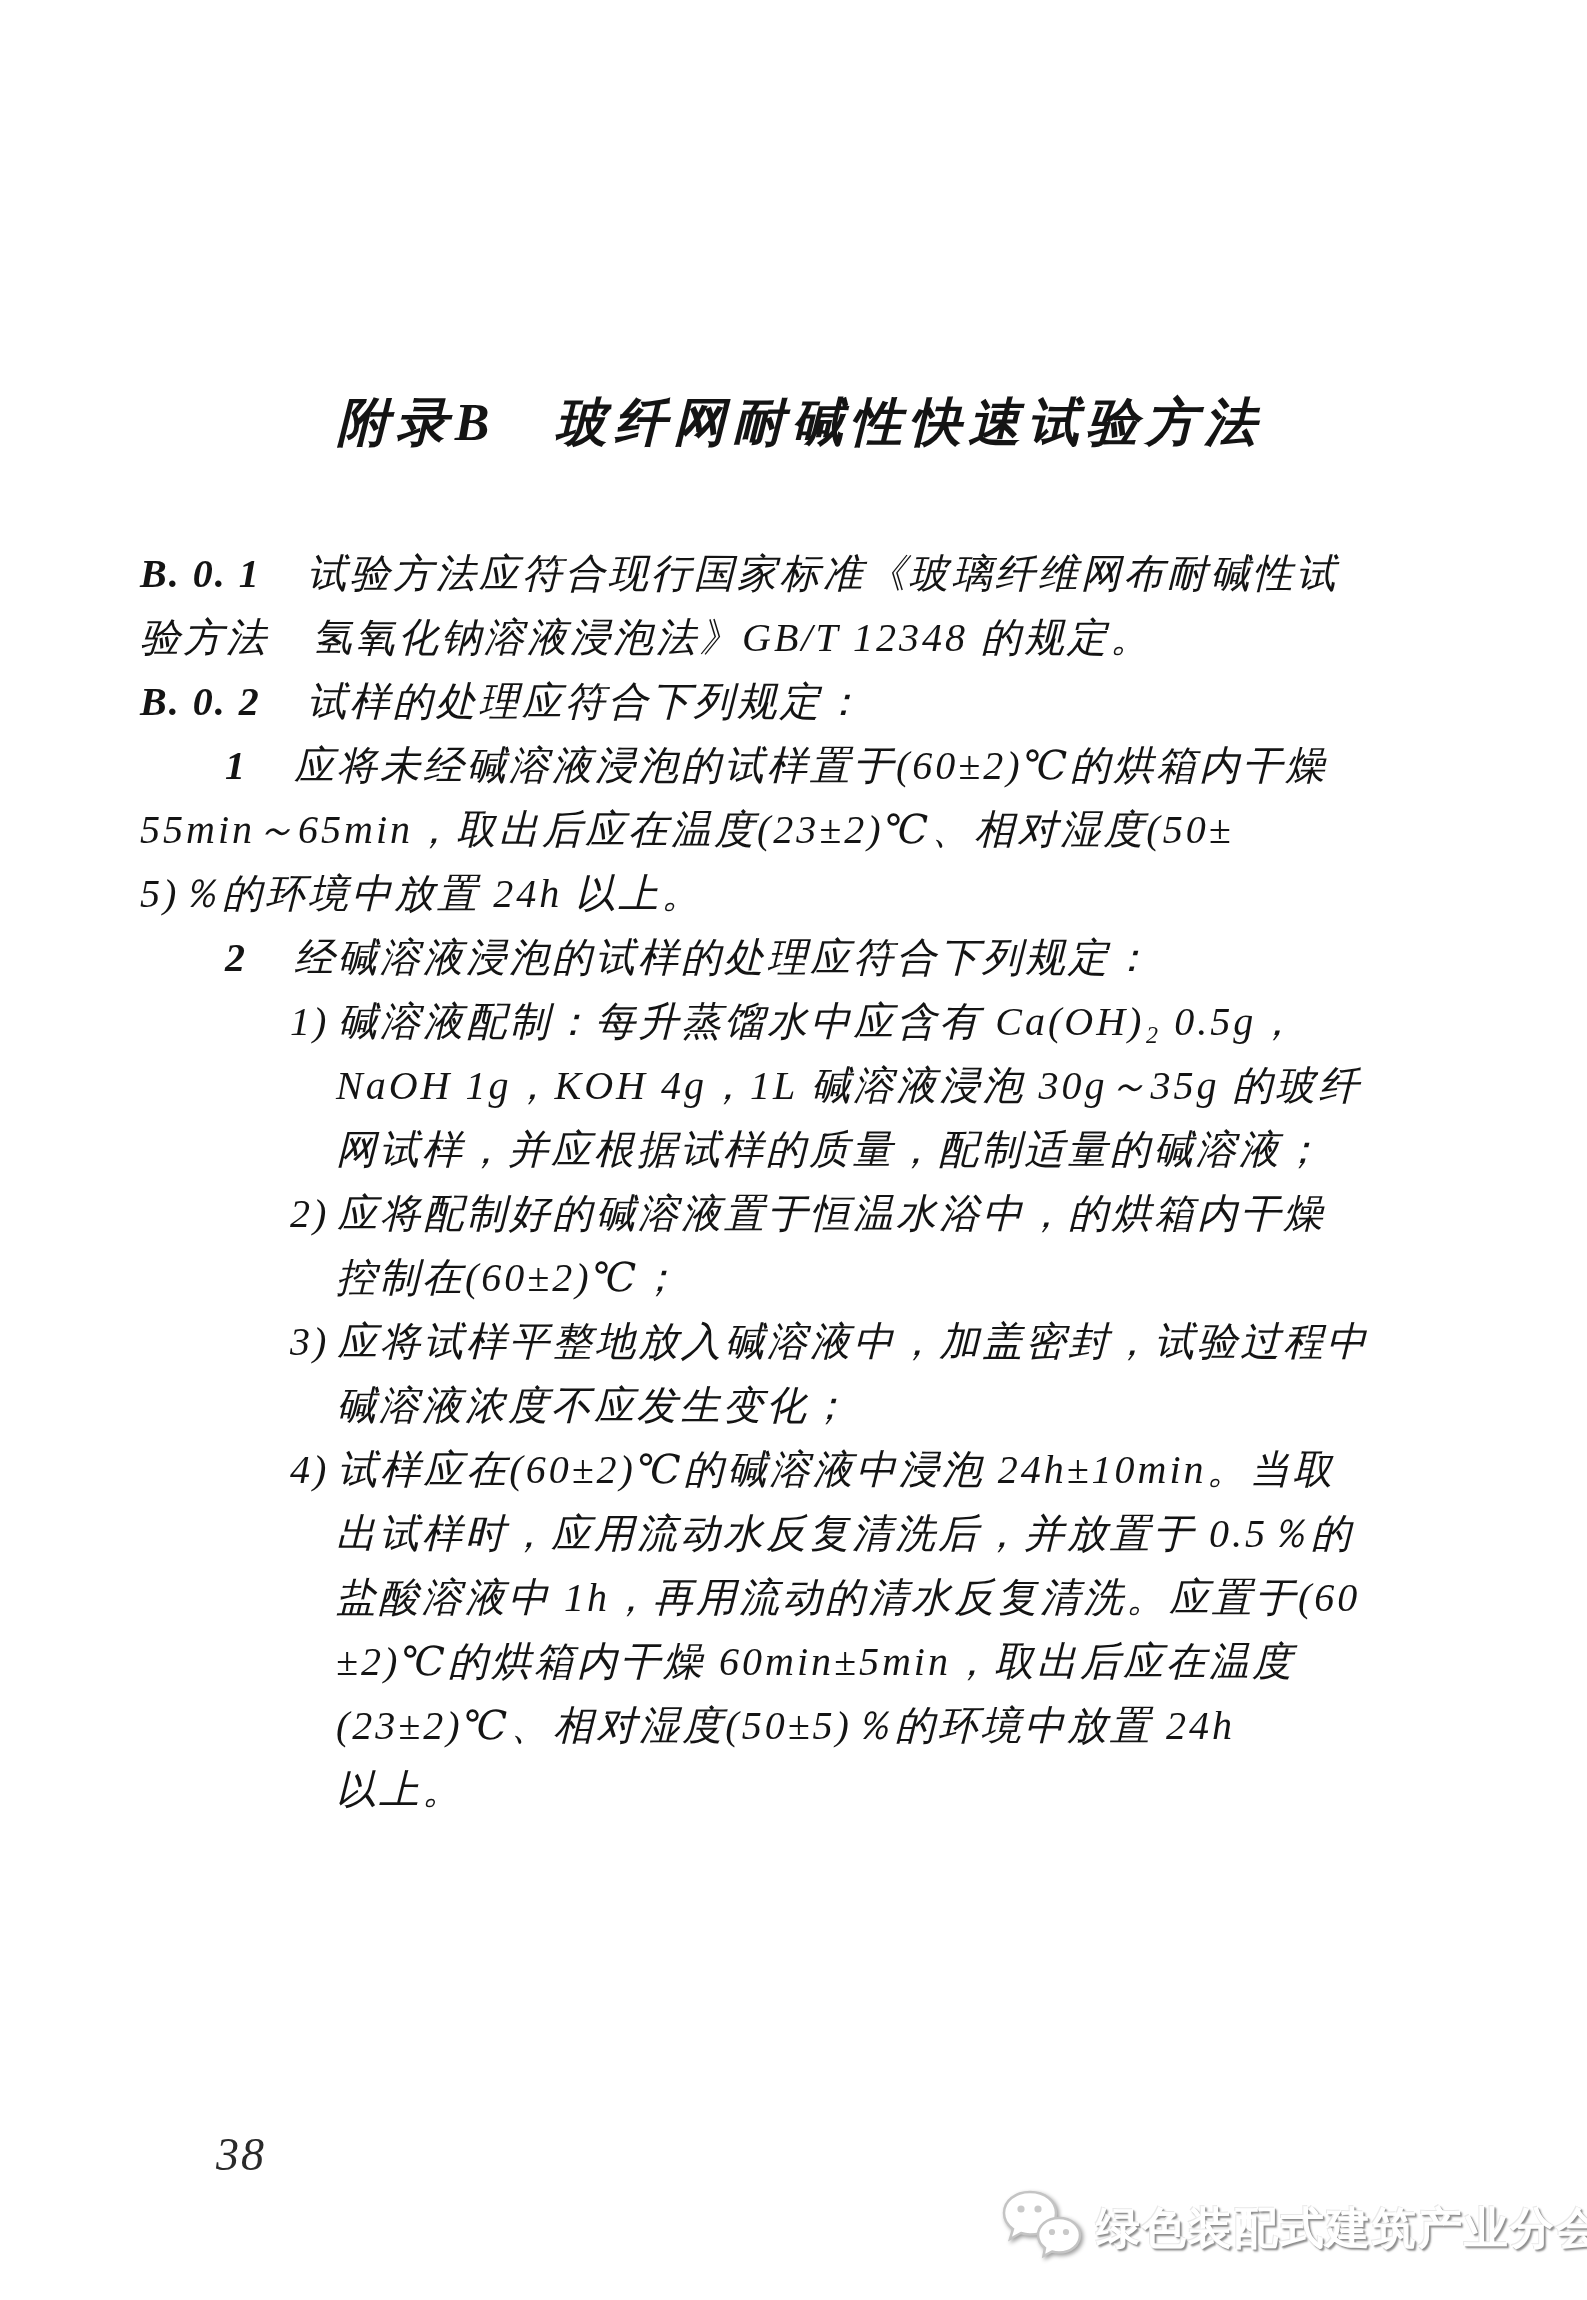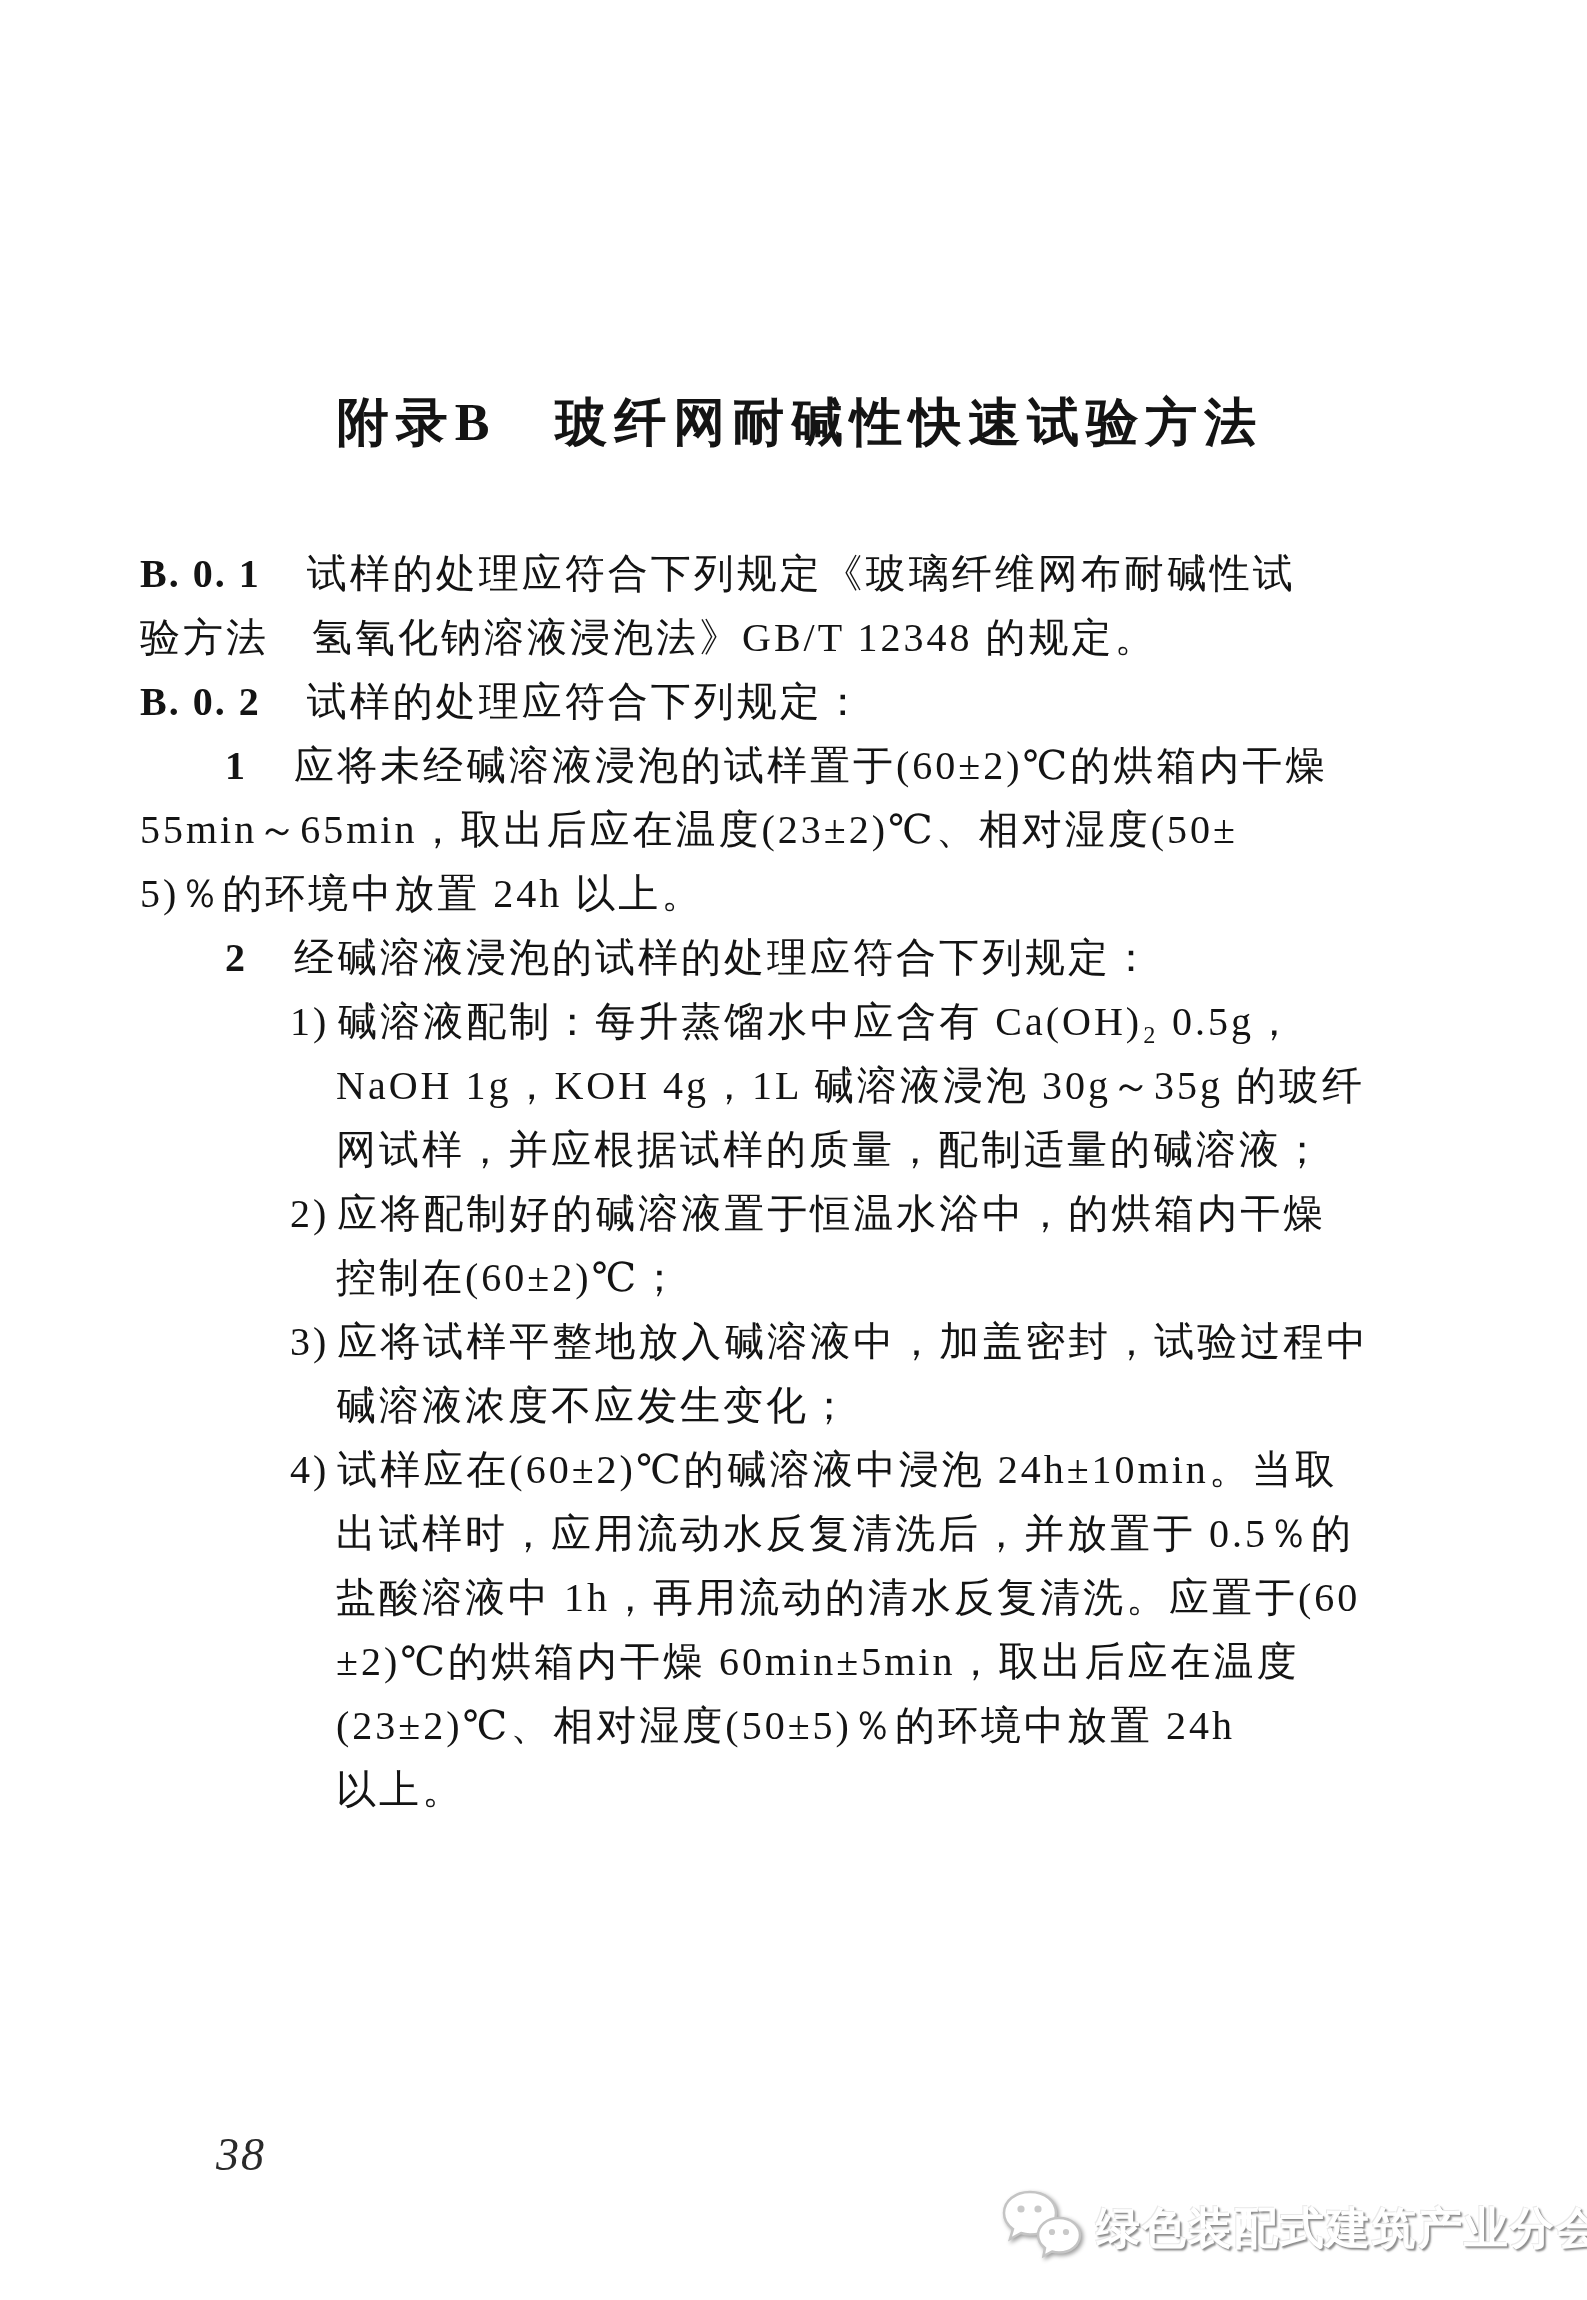--- a/index.html
+++ b/index.html
@@ -8,20 +8,21 @@
     width:1587px; height:2300px;
     background:#ffffff;
     overflow:hidden;
     font-family:"Liberation Serif","DejaVu Serif",serif;
     color:#141414;
   }
   .content {
     position:absolute;
     left:140px; top:388px;
     width:1320px;
+    font-style:italic;
   }
   .doc-title {
     margin:0 0 84px 0;
     font-size:52px;
     font-weight:bold;
     letter-spacing:7px;
     text-align:center;
     white-space:nowrap;
   }
   .line {
@@ -72,21 +73,21 @@
 </head>
 <body>
 
 <div class="page">
 
   <div class="content">
 
     <h1 class="doc-title">附录B　玻纤网耐碱性快速试验方法</h1>
 
     <div class="line">
-      <span class="b-label">B. 0. 1</span><span>试样的处理应符合下列规定《玻璃纤维网布耐碱性试</span>
+      <span class="b-label">B. 0. 1</span><span>试验方法应符合现行国家标准《玻璃纤维网布耐碱性试</span>
     </div>
     <div class="line">验方法　氢氧化钠溶液浸泡法》GB/T 12348 的规定。</div>
 
     <div class="line">
       <span class="b-label">B. 0. 2</span><span>试样的处理应符合下列规定：</span>
     </div>
 
     <div class="line item-line">
       <span class="item-num">1</span><span>应将未经碱溶液浸泡的试样置于(60±2)℃的烘箱内干燥</span>
     </div>

